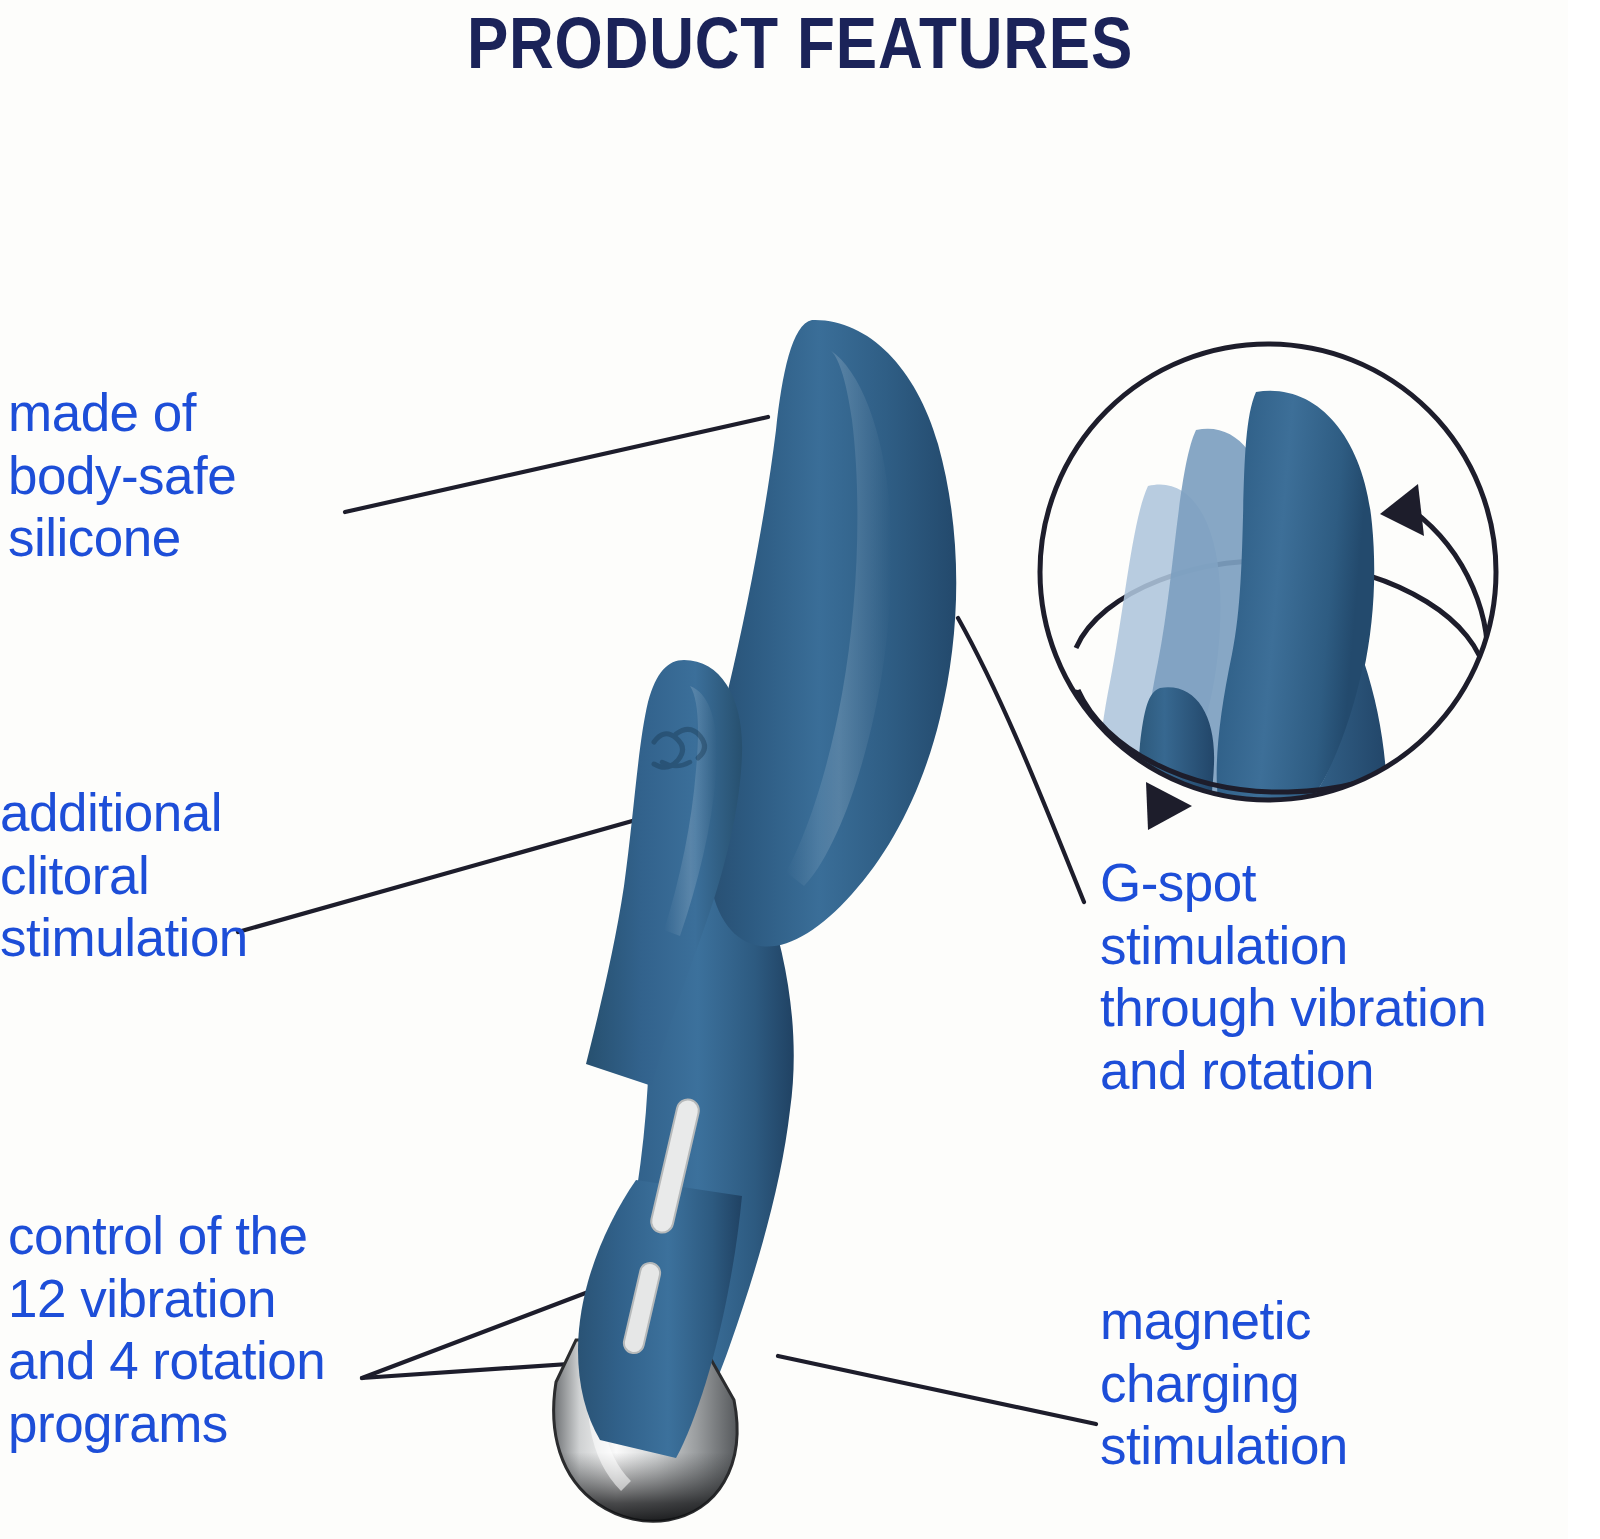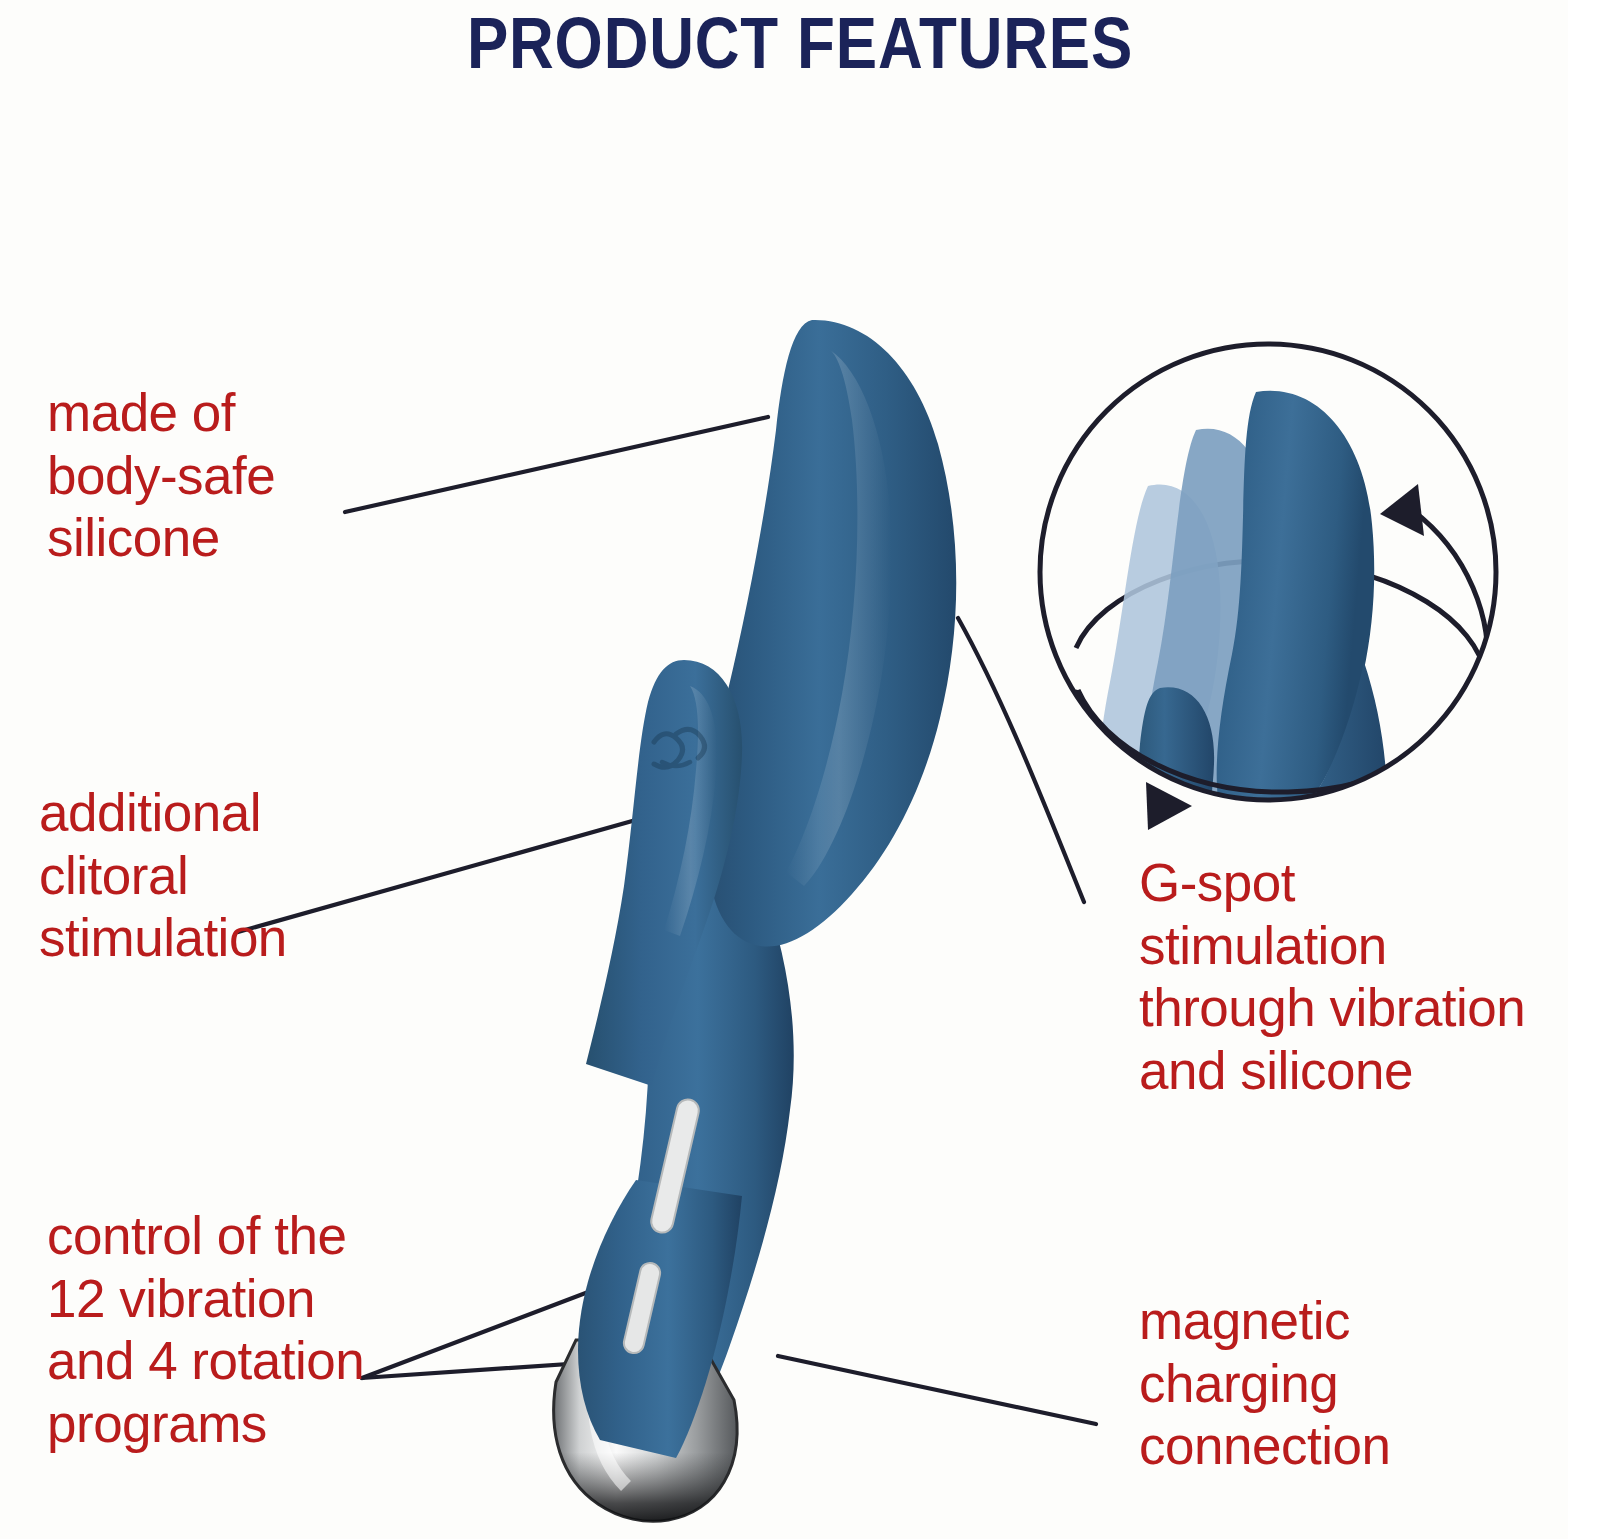--- a/index.html
+++ b/index.html
@@ -36,24 +36,23 @@
     white-space: nowrap;
   }
 
   
   .label {
     position: absolute;
     font-family: "Liberation Sans", sans-serif;
     font-weight: normal;
     font-size: 53px;
     line-height: 1.18;
-    color: #b91c1c;
+    color: #1d4ed8;
     letter-spacing: -0.5px;
     white-space: pre-line;
-    margin-left: 39px;
   }
   .label.lbl-silicone  { left: 8px;   top: 382px;  width: 430px; }
   .label.lbl-clitoral  { left: 0;   top: 782px;  width: 430px; }
   .label.lbl-programs  { left: 8px;   top: 1205px; width: 470px; }
   .label.lbl-gspot     { left: 1100px; top: 852px;  width: 500px; }
   .label.lbl-magnetic  { left: 1100px; top: 1290px; width: 490px; }
 
   
   #art {
     position: absolute;
@@ -297,19 +296,19 @@
 stimulation</div>
 
   <div class="label lbl-programs">control of the
 12 vibration
 and 4 rotation
 programs</div>
 
   <div class="label lbl-gspot">G-spot
 stimulation
 through vibration
-and silicone</div>
+and rotation</div>
 
   <div class="label lbl-magnetic">magnetic
 charging
-connection</div>
+stimulation</div>
 
 </div>
 
 </body></html>

